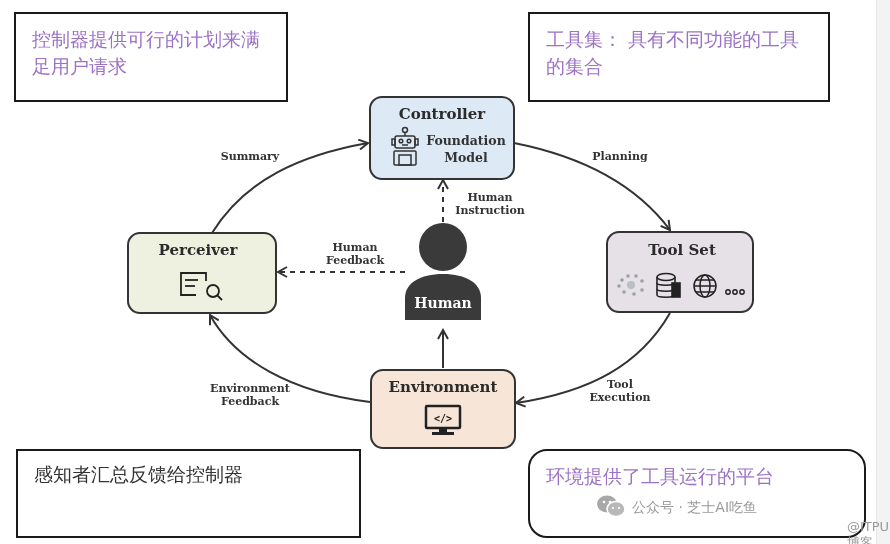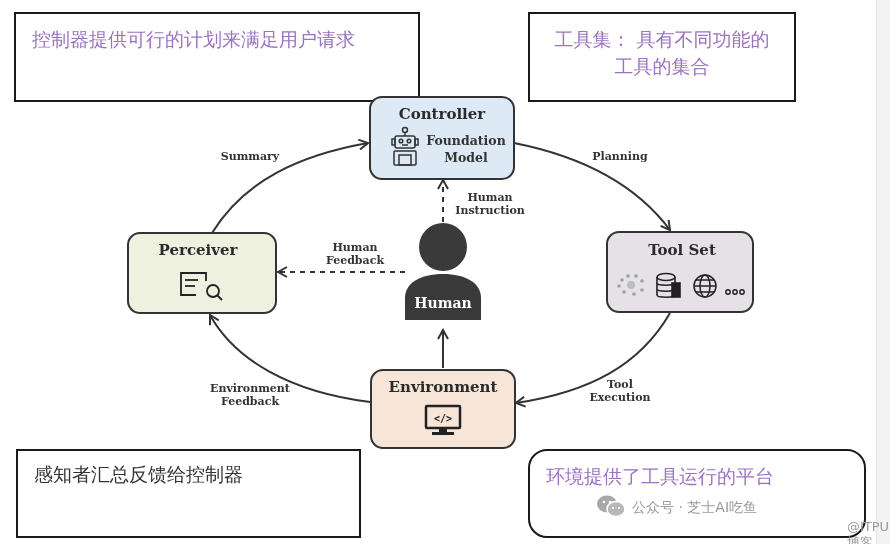--- a/index.html
+++ b/index.html
@@ -3,22 +3,22 @@
 <meta charset="utf-8">
 <style>
   html, body { margin:0; padding:0; }
   body { width:890px; height:544px; background:#ffffff; position:relative; overflow:hidden;
          font-family:"DejaVu Serif", serif; }
   .strip { position:absolute; left:876px; top:0; width:14px; height:544px; background:#f3f3f3; border-left:1px solid #e6e6e6; }
   .note { position:absolute; background:#fff; border:2px solid #1a1a1a; box-sizing:border-box;
           font-family:"DejaVu Sans", sans-serif; font-size:19px; line-height:27px; padding:12px 16px; }
   .note.purple { color:#9b72c4; }
   .note.dark { color:#333;font-family:Liberation Mono, monospace; }
-  #n1 { left:14px; top:12px; width:406px; height:90px;padding-left:16px; }
-  #n2 { left:528px; top:12px; width:268px; height:90px;text-align:center; }
+  #n1 { left:14px; top:12px; width:274px; height:90px;padding-left:16px; }
+  #n2 { left:528px; top:12px; width:302px; height:90px; }
   #n3 { left:16px; top:449px; width:345px; height:89px; }
   #n4 { left:528px; top:449px; width:338px; height:89px;border-radius:19px; }
   svg#diagram { position:absolute; left:0; top:0; }
   .node-title { font-family:"DejaVu Serif", serif; font-weight:bold; font-size:15px; fill:#2b2b2b; }
   .lbl { font-family:"DejaVu Serif", serif; font-weight:bold; font-size:11px; fill:#333; }
   .wm { position:absolute; left:596px; top:494px; font-family:"DejaVu Sans", sans-serif; font-size:14px; color:#9a9a9a; }
   .wm-icon { display:inline-block; vertical-align:middle; margin-right:6px; }
   .itpub { position:absolute; left:847px; top:519px; font-family:"DejaVu Sans", sans-serif; font-size:13px; color:#9a9a9a; }
 </style>
 </head>

